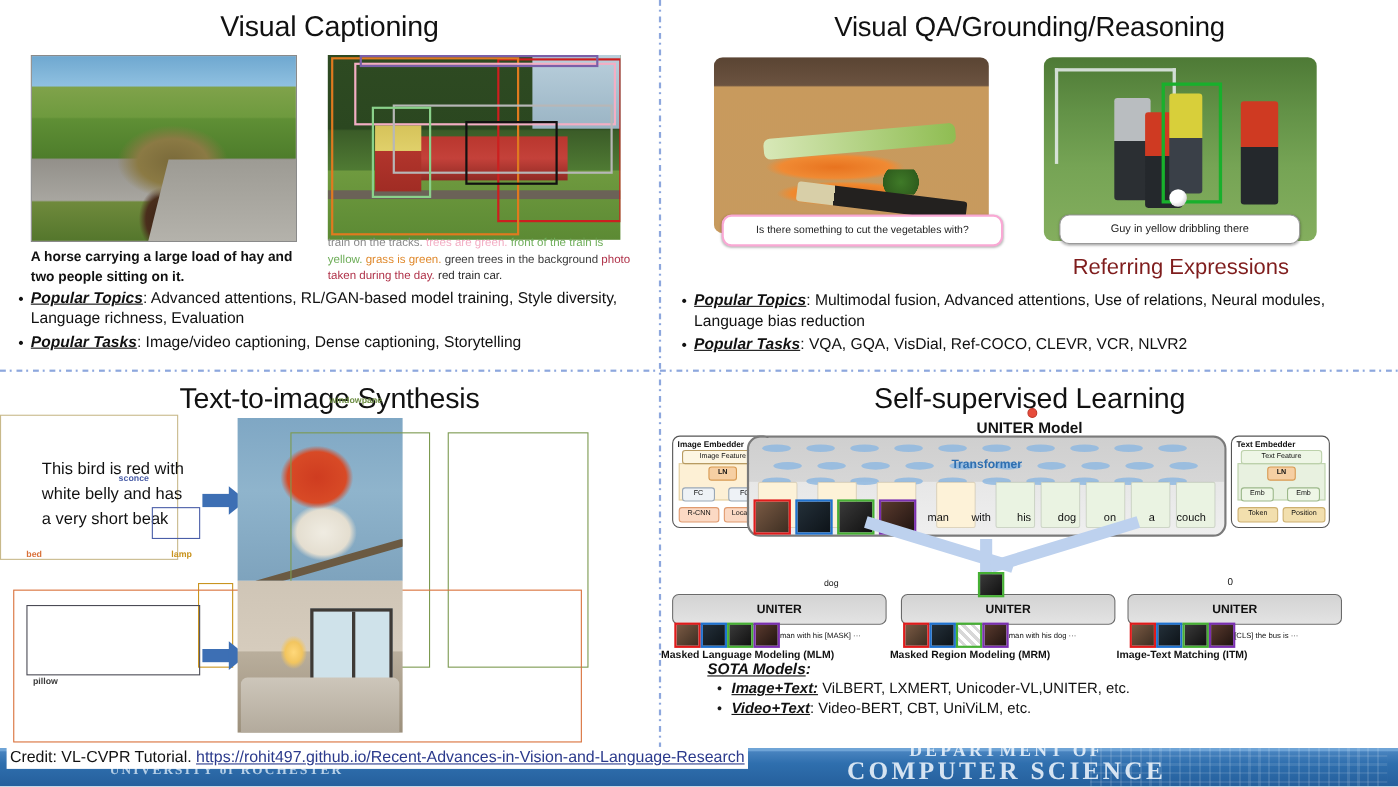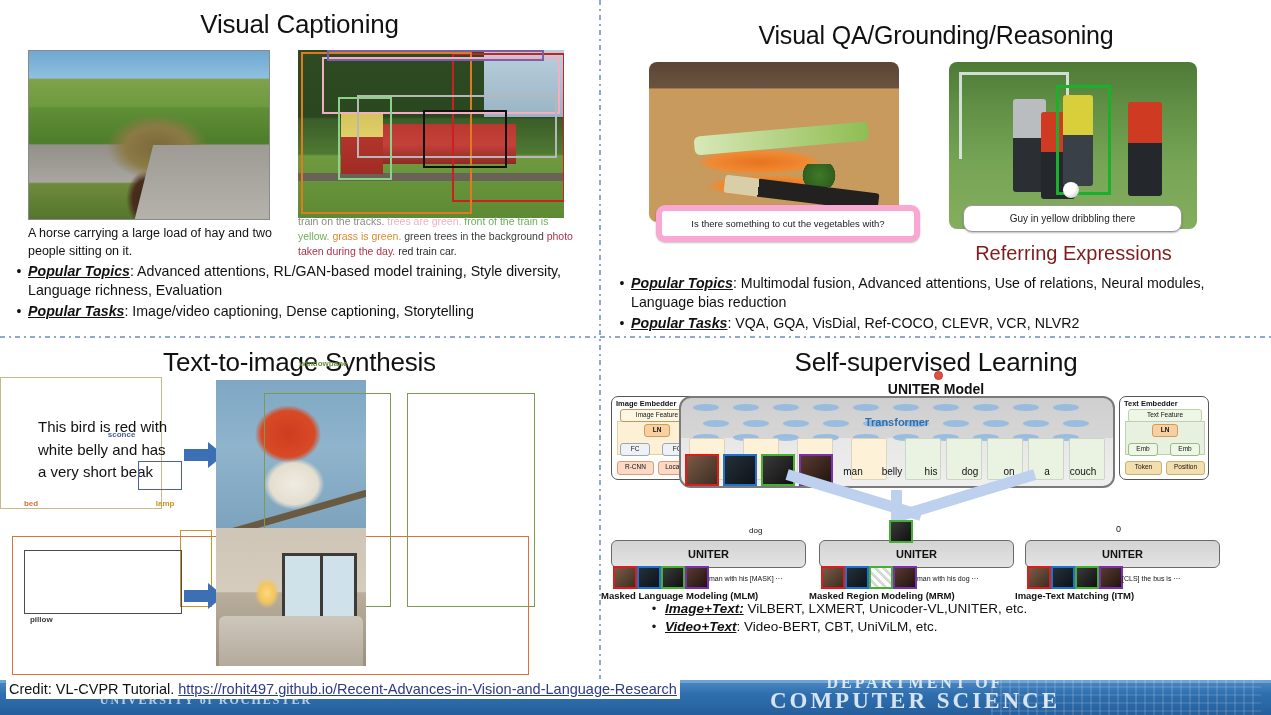--- a/index.html
+++ b/index.html
@@ -18,21 +18,21 @@
   }
   .div-h{
     position:absolute;left:0;top:336px;height:2px;width:1271px;
     background-image:linear-gradient(to right,#8da7dd 0,#8da7dd 5px,transparent 5px,transparent 9px,#8da7dd 9px,#8da7dd 11px,transparent 11px,transparent 15px);
     background-size:15px 2px;
   }
 
   
   .quad{position:absolute;}
   #quad-captioning{left:0;top:0;width:599px;height:336px;}
-  #quad-vqa{left:601px;top:12px;width:670px;height:336px;}
+  #quad-vqa{left:601px;top:2px;width:670px;height:336px;}
   #quad-t2i{left:0;top:338px;width:599px;height:342px;}
   #quad-ssl{left:601px;top:338px;width:670px;height:342px;}
 
   .q-title{
     text-align:center;font-size:26px;font-weight:400;letter-spacing:-0.2px;
     color:#111;margin:0;padding-top:10px;line-height:1.1;
     font-family:"Liberation Sans","DejaVu Sans",sans-serif;
   }
   #quad-vqa .q-title{font-size:25px;}
   #quad-ssl .q-title{font-size:26px;}
@@ -53,21 +53,21 @@
         #93908a 56%, #a8a6a0 78%,
         #6f8a3c 79%, #54762c 100%);
   }
   #horse-road{
     position:absolute;left:48%;top:56%;width:58%;height:44%;
     background:linear-gradient(to bottom,#9d9b94,#b4b2ab);
     transform:skewX(-14deg);
   }
   #horse-caption{
     position:absolute;left:28px;top:224px;width:250px;
-    font-size:12.5px;line-height:1.45;color:#111;font-weight:400;
+    font-size:12.5px;line-height:1.45;color:#111;font-weight:700;
   }
 
   
   #train-photo{
     left:298px;top:50px;width:266px;height:168px;
     background:
       linear-gradient(to bottom,
         #2e4a22 0%, #2b4720 40%,
         #3b5c28 41%, #4f7a33 62%,
         #6f9a3f 63%, #5c8a34 100%);
@@ -100,21 +100,21 @@
     background:
       radial-gradient(ellipse 90px 18px at 110px 100px,#e8731f 0%,#f08a33 55%,rgba(240,138,51,0) 70%),
       radial-gradient(ellipse 90px 16px at 120px 124px,#e06c1c 0%,#ef8a30 55%,rgba(239,138,48,0) 70%),
       linear-gradient(to bottom,#5a4433 0%,#6b5340 16%,#c89a5d 17%,#c79a5e 100%);
   }
   #vqa-greens{position:absolute;left:18%;top:42%;width:70%;height:12%;background:linear-gradient(to right,#d8e8b8,#8fbd52);border-radius:6px;transform:rotate(-5deg);}
   #vqa-knife{position:absolute;left:30%;top:76%;width:62%;height:11%;background:linear-gradient(to right,#d8cfa8 0 22%,#23211f 22% 100%);border-radius:3px;transform:rotate(7deg);}
   #vqa-herbs{position:absolute;left:60%;top:64%;width:16%;height:14%;background:radial-gradient(circle,#3f7a28,#2f5d1d 70%,rgba(0,0,0,0) 72%);}
   #vqa-bubble{
     position:absolute;left:55px;top:193px;width:240px;padding:7px 6px;
-    background:#fff;border:6px solid #f9a8d4;border-radius:9px;
+    background:#fff;border:2px solid #f9a8d4;border-radius:9px;
     font-size:9.5px;text-align:center;color:#222;box-shadow:0 1px 2px rgba(0,0,0,.25);
   }
   #vqa-label{position:absolute;left:48px;top:230px;width:250px;text-align:center;font-size:20px;color:#111;}
 
   #ref-photo{
     left:348px;top:50px;width:248px;height:167px;border-radius:8px;
     background:linear-gradient(to bottom,#4e7a36 0%,#639247 30%,#76a455 60%,#84ae5e 100%);
   }
   #ref-goal{position:absolute;left:4%;top:6%;width:42%;height:50%;border:3px solid #e9eef0;border-bottom:none;opacity:.85;}
   .player{position:absolute;border-radius:3px;}
@@ -427,21 +427,21 @@
       <div class="tok-col" style="left:347px;background:#eaf3e2;"></div>
       <div class="tok-col" style="left:388px;background:#eaf3e2;"></div>
     </div>
 
     <div class="tok-img" style="left:84px;top:116px;border-color:#e01b1b;background:linear-gradient(135deg,#7a5a44,#3d2e22);"></div>
     <div class="tok-img" style="left:122px;top:116px;border-color:#1f72d0;background:linear-gradient(135deg,#24303a,#0d1318);"></div>
     <div class="tok-img" style="left:160px;top:116px;border-color:#46b034;background:linear-gradient(135deg,#3a3a3a,#101010);"></div>
     <div class="tok-img" style="left:198px;top:116px;border-color:#7a2fb0;background:linear-gradient(135deg,#5a3a2e,#201410);"></div>
 
     <span class="tok-word" style="left:234px;top:128px;">man</span>
-    <span class="tok-word" style="left:273px;top:128px;">belly</span>
+    <span class="tok-word" style="left:273px;top:128px;">with</span>
     <span class="tok-word" style="left:312px;top:128px;">his</span>
     <span class="tok-word" style="left:351px;top:128px;">dog</span>
     <span class="tok-word" style="left:390px;top:128px;">on</span>
     <span class="tok-word" style="left:428px;top:128px;">a</span>
     <span class="tok-word" style="left:464px;top:128px;">couch</span>
 
     <div class="big-arrow" style="left:180px;top:172px;width:140px;height:11px;transform:rotate(17deg);transform-origin:right center;"></div>
     <div class="big-arrow" style="left:290px;top:152px;width:11px;height:48px;"></div>
     <div class="big-arrow" style="left:300px;top:172px;width:140px;height:11px;transform:rotate(-17deg);transform-origin:left center;"></div>
 
@@ -472,20 +472,21 @@
     </div>
     <span class="u-words" style="left:515px;top:186px;font-size:9px;">0</span>
     <div class="tok-img" style="left:426px;top:228px;width:20px;height:19px;border-color:#e01b1b;background:linear-gradient(135deg,#7a5a44,#3d2e22);"></div>
     <div class="tok-img" style="left:450px;top:228px;width:20px;height:19px;border-color:#1f72d0;background:linear-gradient(135deg,#24303a,#0d1318);"></div>
     <div class="tok-img" style="left:474px;top:228px;width:20px;height:19px;border-color:#46b034;background:linear-gradient(135deg,#3a3a3a,#101010);"></div>
     <div class="tok-img" style="left:498px;top:228px;width:20px;height:19px;border-color:#7a2fb0;background:linear-gradient(135deg,#5a3a2e,#201410);"></div>
     <span class="u-words" style="left:521px;top:237px;">[CLS]  the   bus   is    ···</span>
     <span class="u-caption" style="left:414px;top:252px;width:215px;">Image-Text Matching (ITM)</span>
 
     <div id="ssl-sota">
+      <div class="sec-head"><u>SOTA Models</u>:</div>
       <div class="mini-bul">
         <span class="dot">•</span>
         <span class="txt"><span class="lead">Image+Text:</span><span> ViLBERT, LXMERT, Unicoder-VL,UNITER, etc.</span></span>
       </div>
       <div class="mini-bul">
         <span class="dot">•</span>
         <span class="txt"><span class="lead">Video+Text</span><span>:  Video-BERT, CBT, UniViLM, etc.</span></span>
       </div>
     </div>
   </div>

